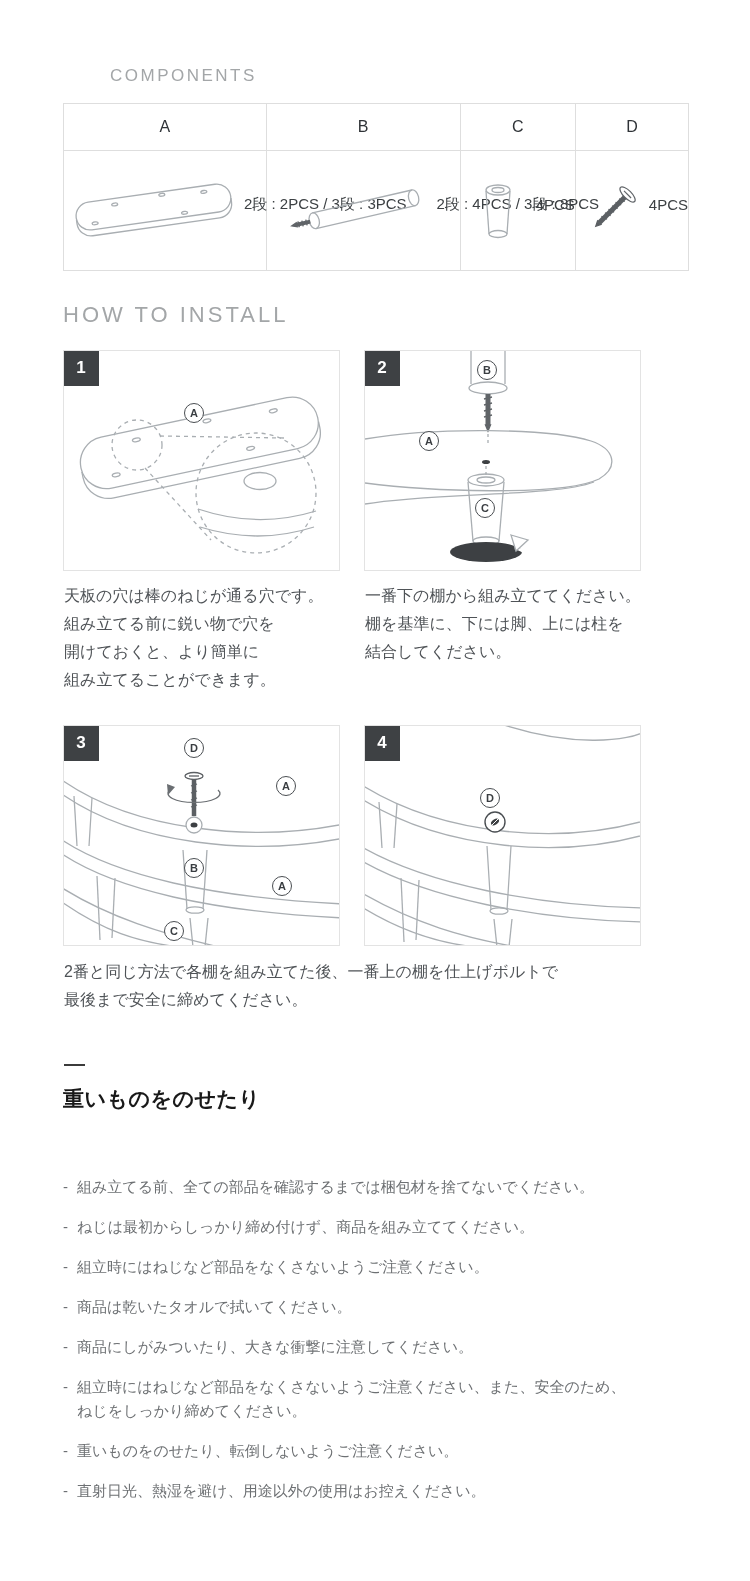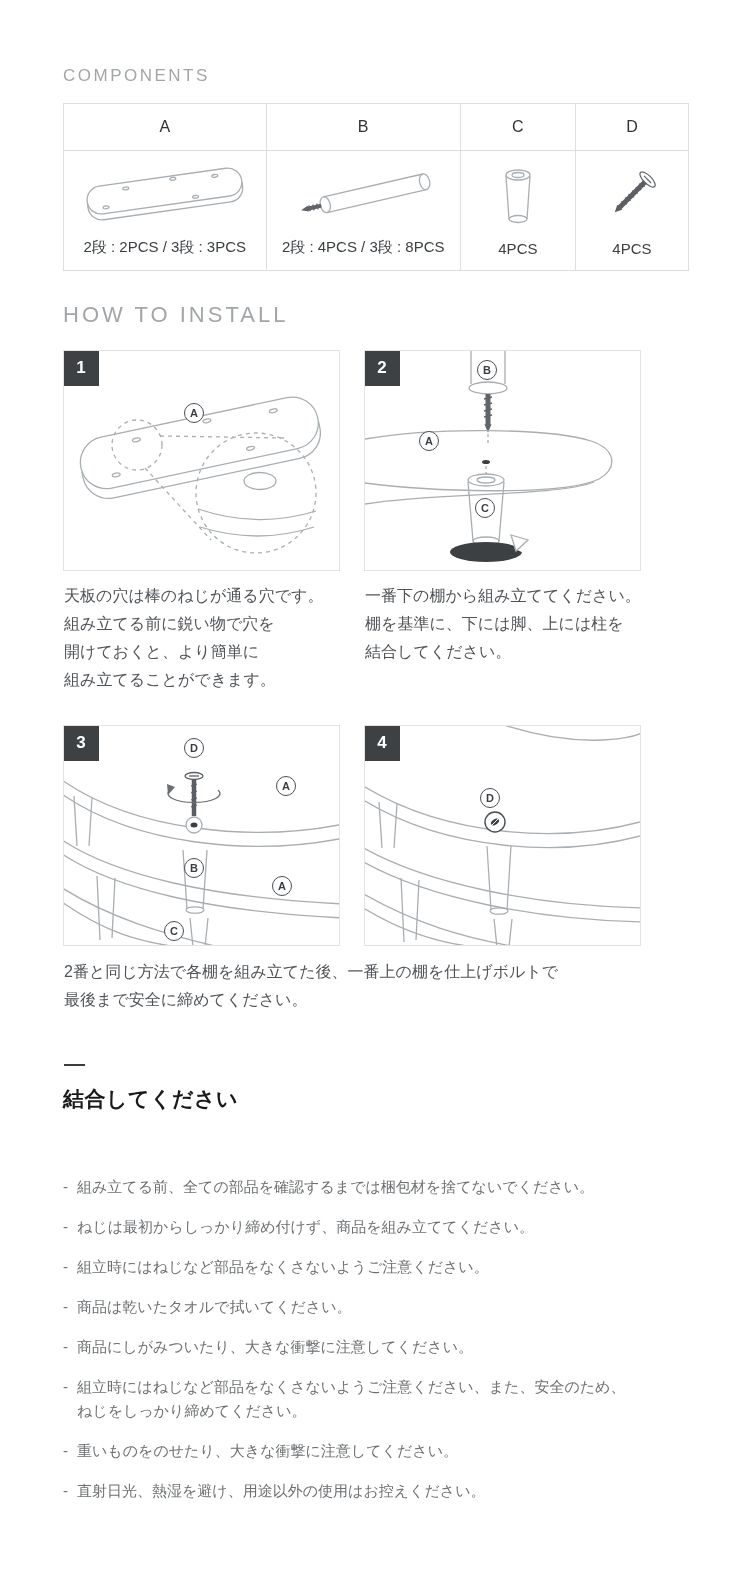--- a/index.html
+++ b/index.html
@@ -3,29 +3,29 @@
 <meta charset="utf-8">
 <style>
   html,body{margin:0;padding:0;background:#ffffff;}
   body{width:750px;height:1581px;overflow:hidden;
        font-family:"Liberation Sans","DejaVu Sans",sans-serif;
        -webkit-font-smoothing:antialiased;}
   .content{padding:66px 61px 0 63px;}
 
   
   .sec-title{font-weight:400;color:#a3a6a8;margin:0;}
-  .sec-title.small{font-size:17px;letter-spacing:2.5px;}
+  .sec-title.small{font-size:17px;letter-spacing:2.5px;margin-left:47px;}
   .sec-title.big{font-size:22px;letter-spacing:3px;}
 
   
   table.parts{border-collapse:collapse;width:100%;margin-top:17px;table-layout:fixed;}
   table.parts th,table.parts td{border:1px solid #dedede;padding:0;}
   table.parts th{height:46px;font-weight:400;font-size:16px;color:#2f3337;}
   table.parts td{height:119px;vertical-align:bottom;}
-  .part-cell{display:flex;flex-direction:column;align-items:center;height:119px;}
+  .part-cell{display:flex;flex-direction:row;align-items:center;height:119px;}
   .part-art{flex:1;display:flex;align-items:center;justify-content:center;width:100%;}
   .part-caption{font-size:15px;color:#3c4043;padding-bottom:13px;white-space:nowrap;}
 
   
   .install{margin-top:31px;}
   .steps-grid{display:grid;grid-template-columns:277px 277px;column-gap:24px;margin-top:22px;}
   .panel{position:relative;width:277px;height:221px;border:1px solid #e3e3e3;
          box-sizing:border-box;background:#fff;overflow:hidden;}
   .panel.row2{margin-top:14px;}
   .badge{position:absolute;top:-1px;left:-1px;width:36px;height:36px;background:#3e4144;
@@ -301,21 +301,21 @@
         <span class="plabel" style="left:115px;top:62px;">D</span>
       </div>
     </div>
 
     <p class="footer-caption">2番と同じ方法で各棚を組み立てた後、一番上の棚を仕上げボルトで
 最後まで安全に締めてください。</p>
   </section>
 
   <section class="notes">
     <div class="divider"></div>
-    <h1>結合してください</h1>
+    <h1>重いものをのせたり</h1>
     <ul class="note-list">
       <li>
           <span class="dash">-</span>
           <span class="txt">組み立てる前、全ての部品を確認するまでは梱包材を捨てないでください。</span>
         </li>
       <li>
           <span class="dash">-</span>
           <span class="txt">ねじは最初からしっかり締め付けず、商品を組み立ててください。</span>
         </li>
       <li>
@@ -330,21 +330,21 @@
           <span class="dash">-</span>
           <span class="txt">商品にしがみついたり、大きな衝撃に注意してください。</span>
         </li>
       <li>
           <span class="dash">-</span>
           <span class="txt">組立時にはねじなど部品をなくさないようご注意ください、また、安全のため、
 ねじをしっかり締めてください。</span>
         </li>
       <li>
           <span class="dash">-</span>
-          <span class="txt">重いものをのせたり、大きな衝撃に注意してください。</span>
+          <span class="txt">重いものをのせたり、転倒しないようご注意ください。</span>
         </li>
       <li>
           <span class="dash">-</span>
           <span class="txt">直射日光、熱湿を避け、用途以外の使用はお控えください。</span>
         </li>
 
     </ul>
   </section>
 
 </div>

